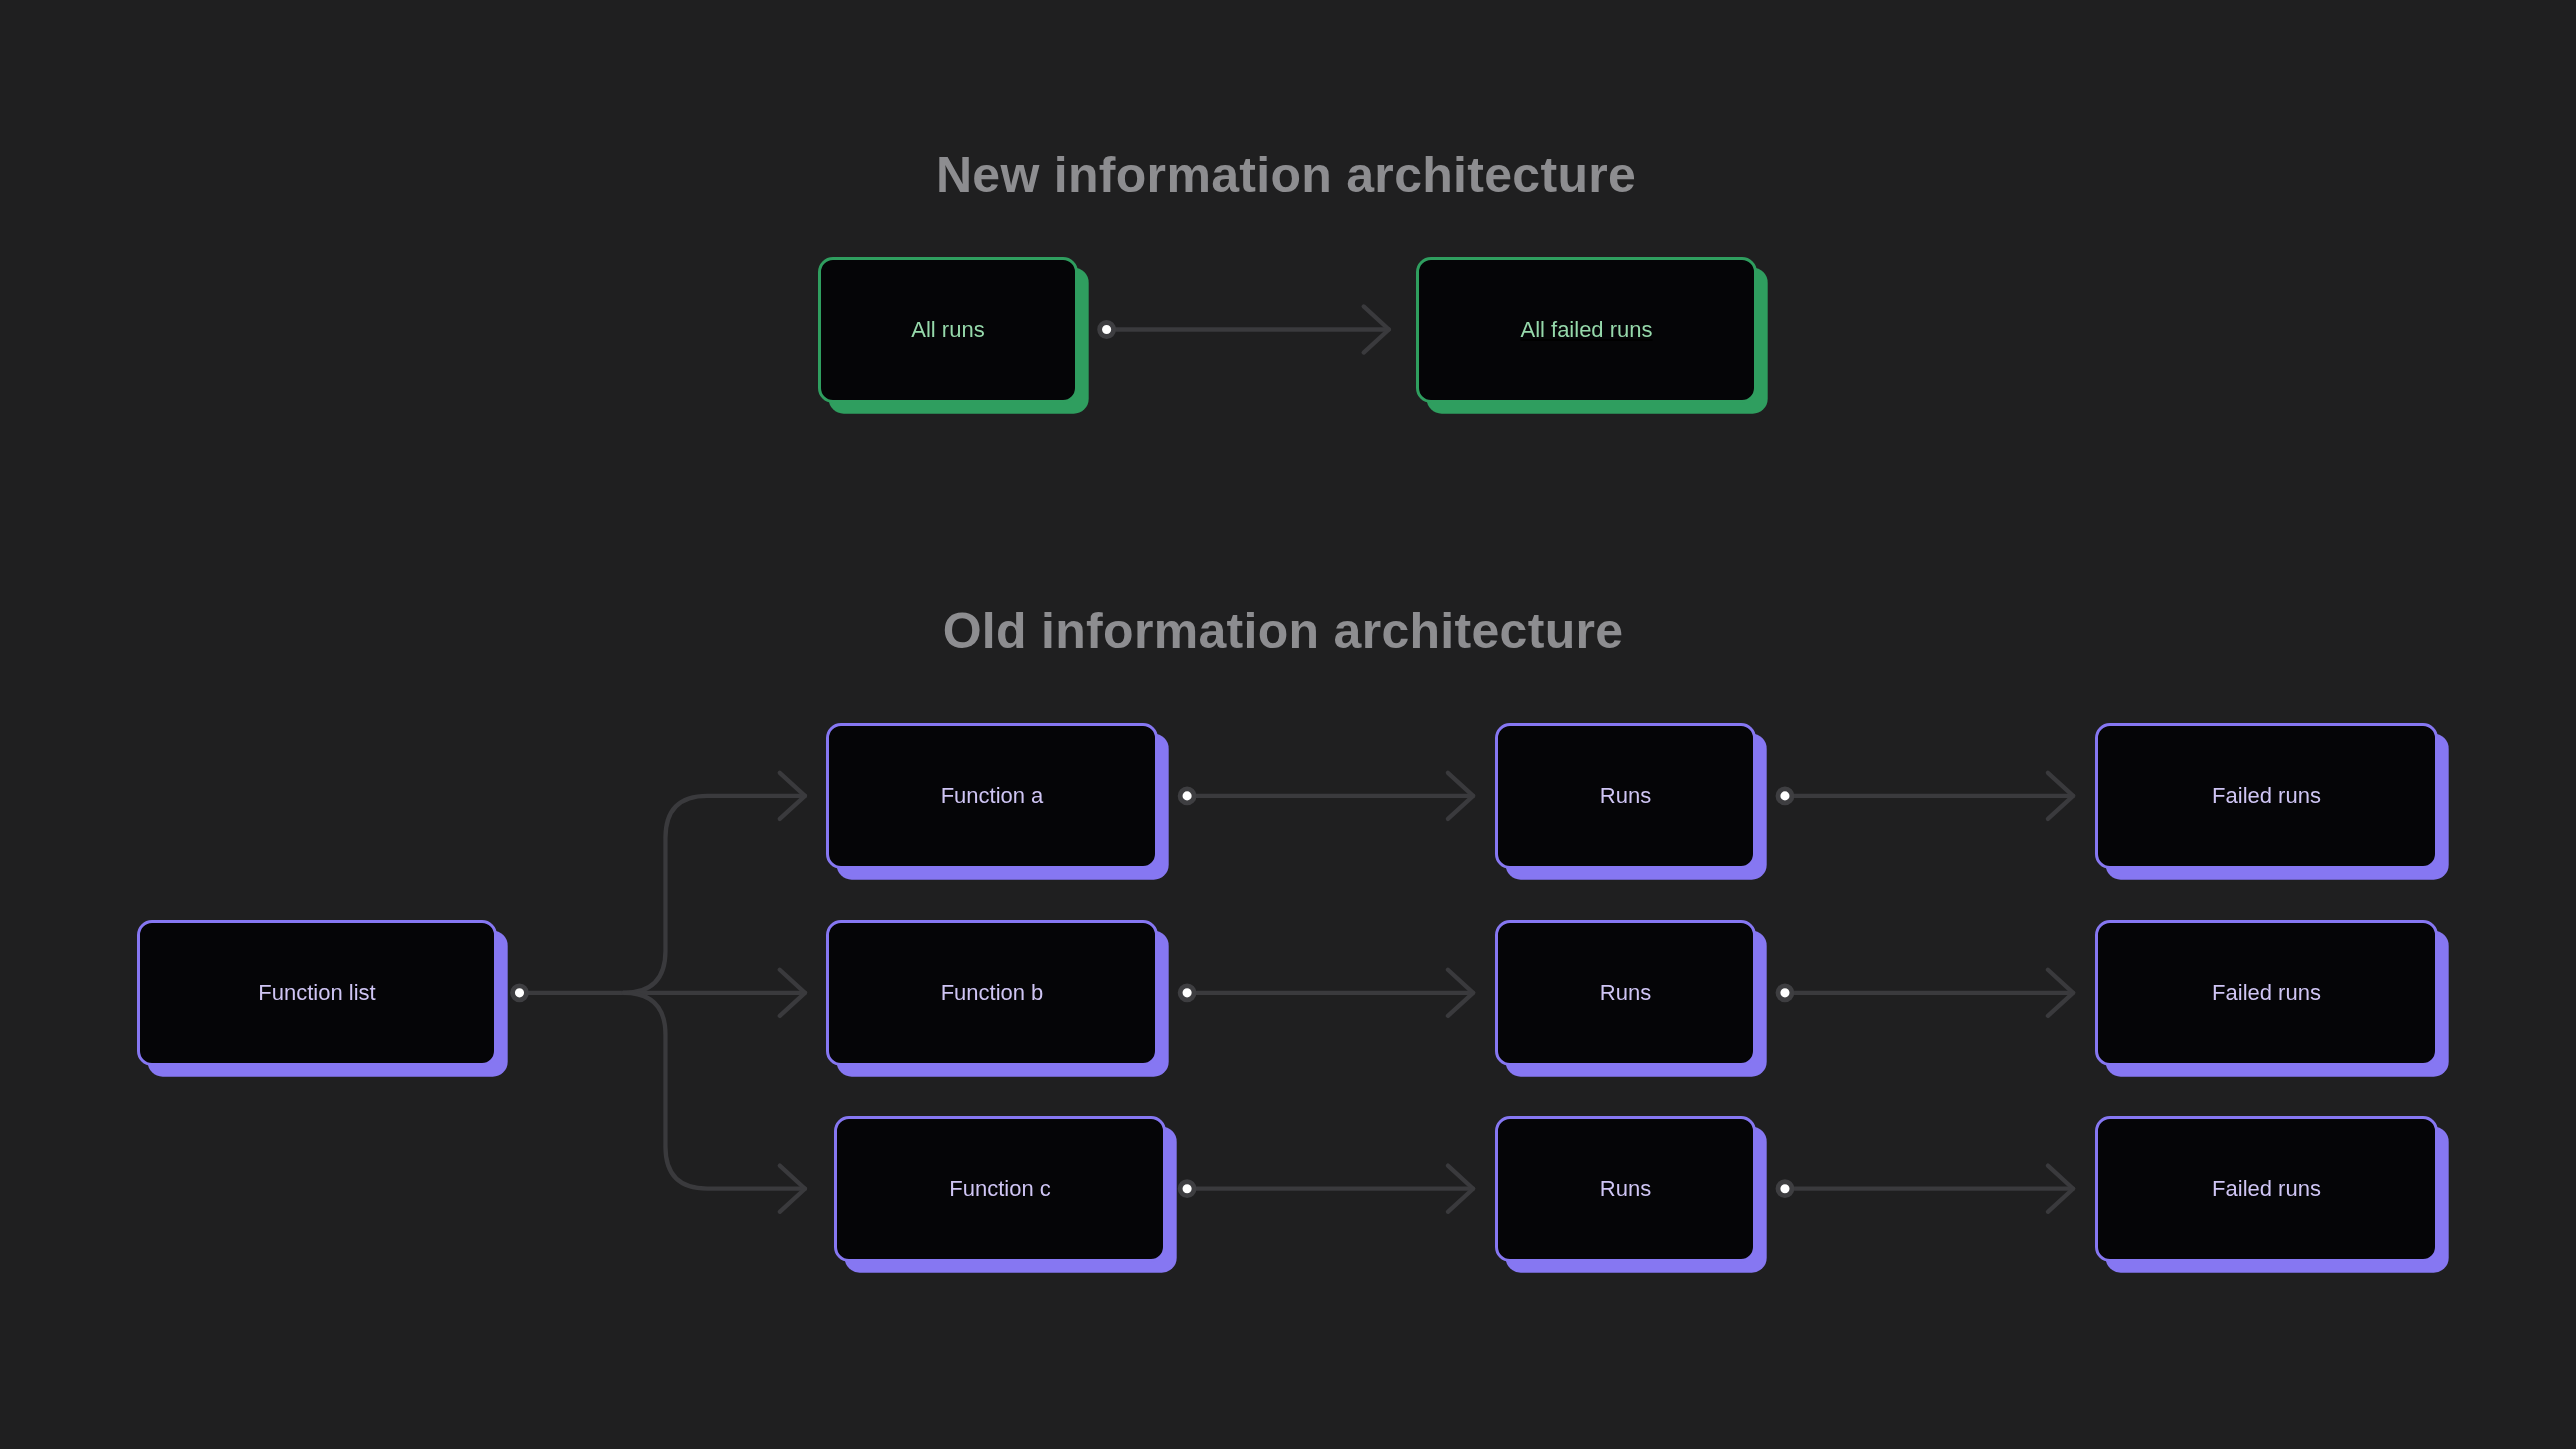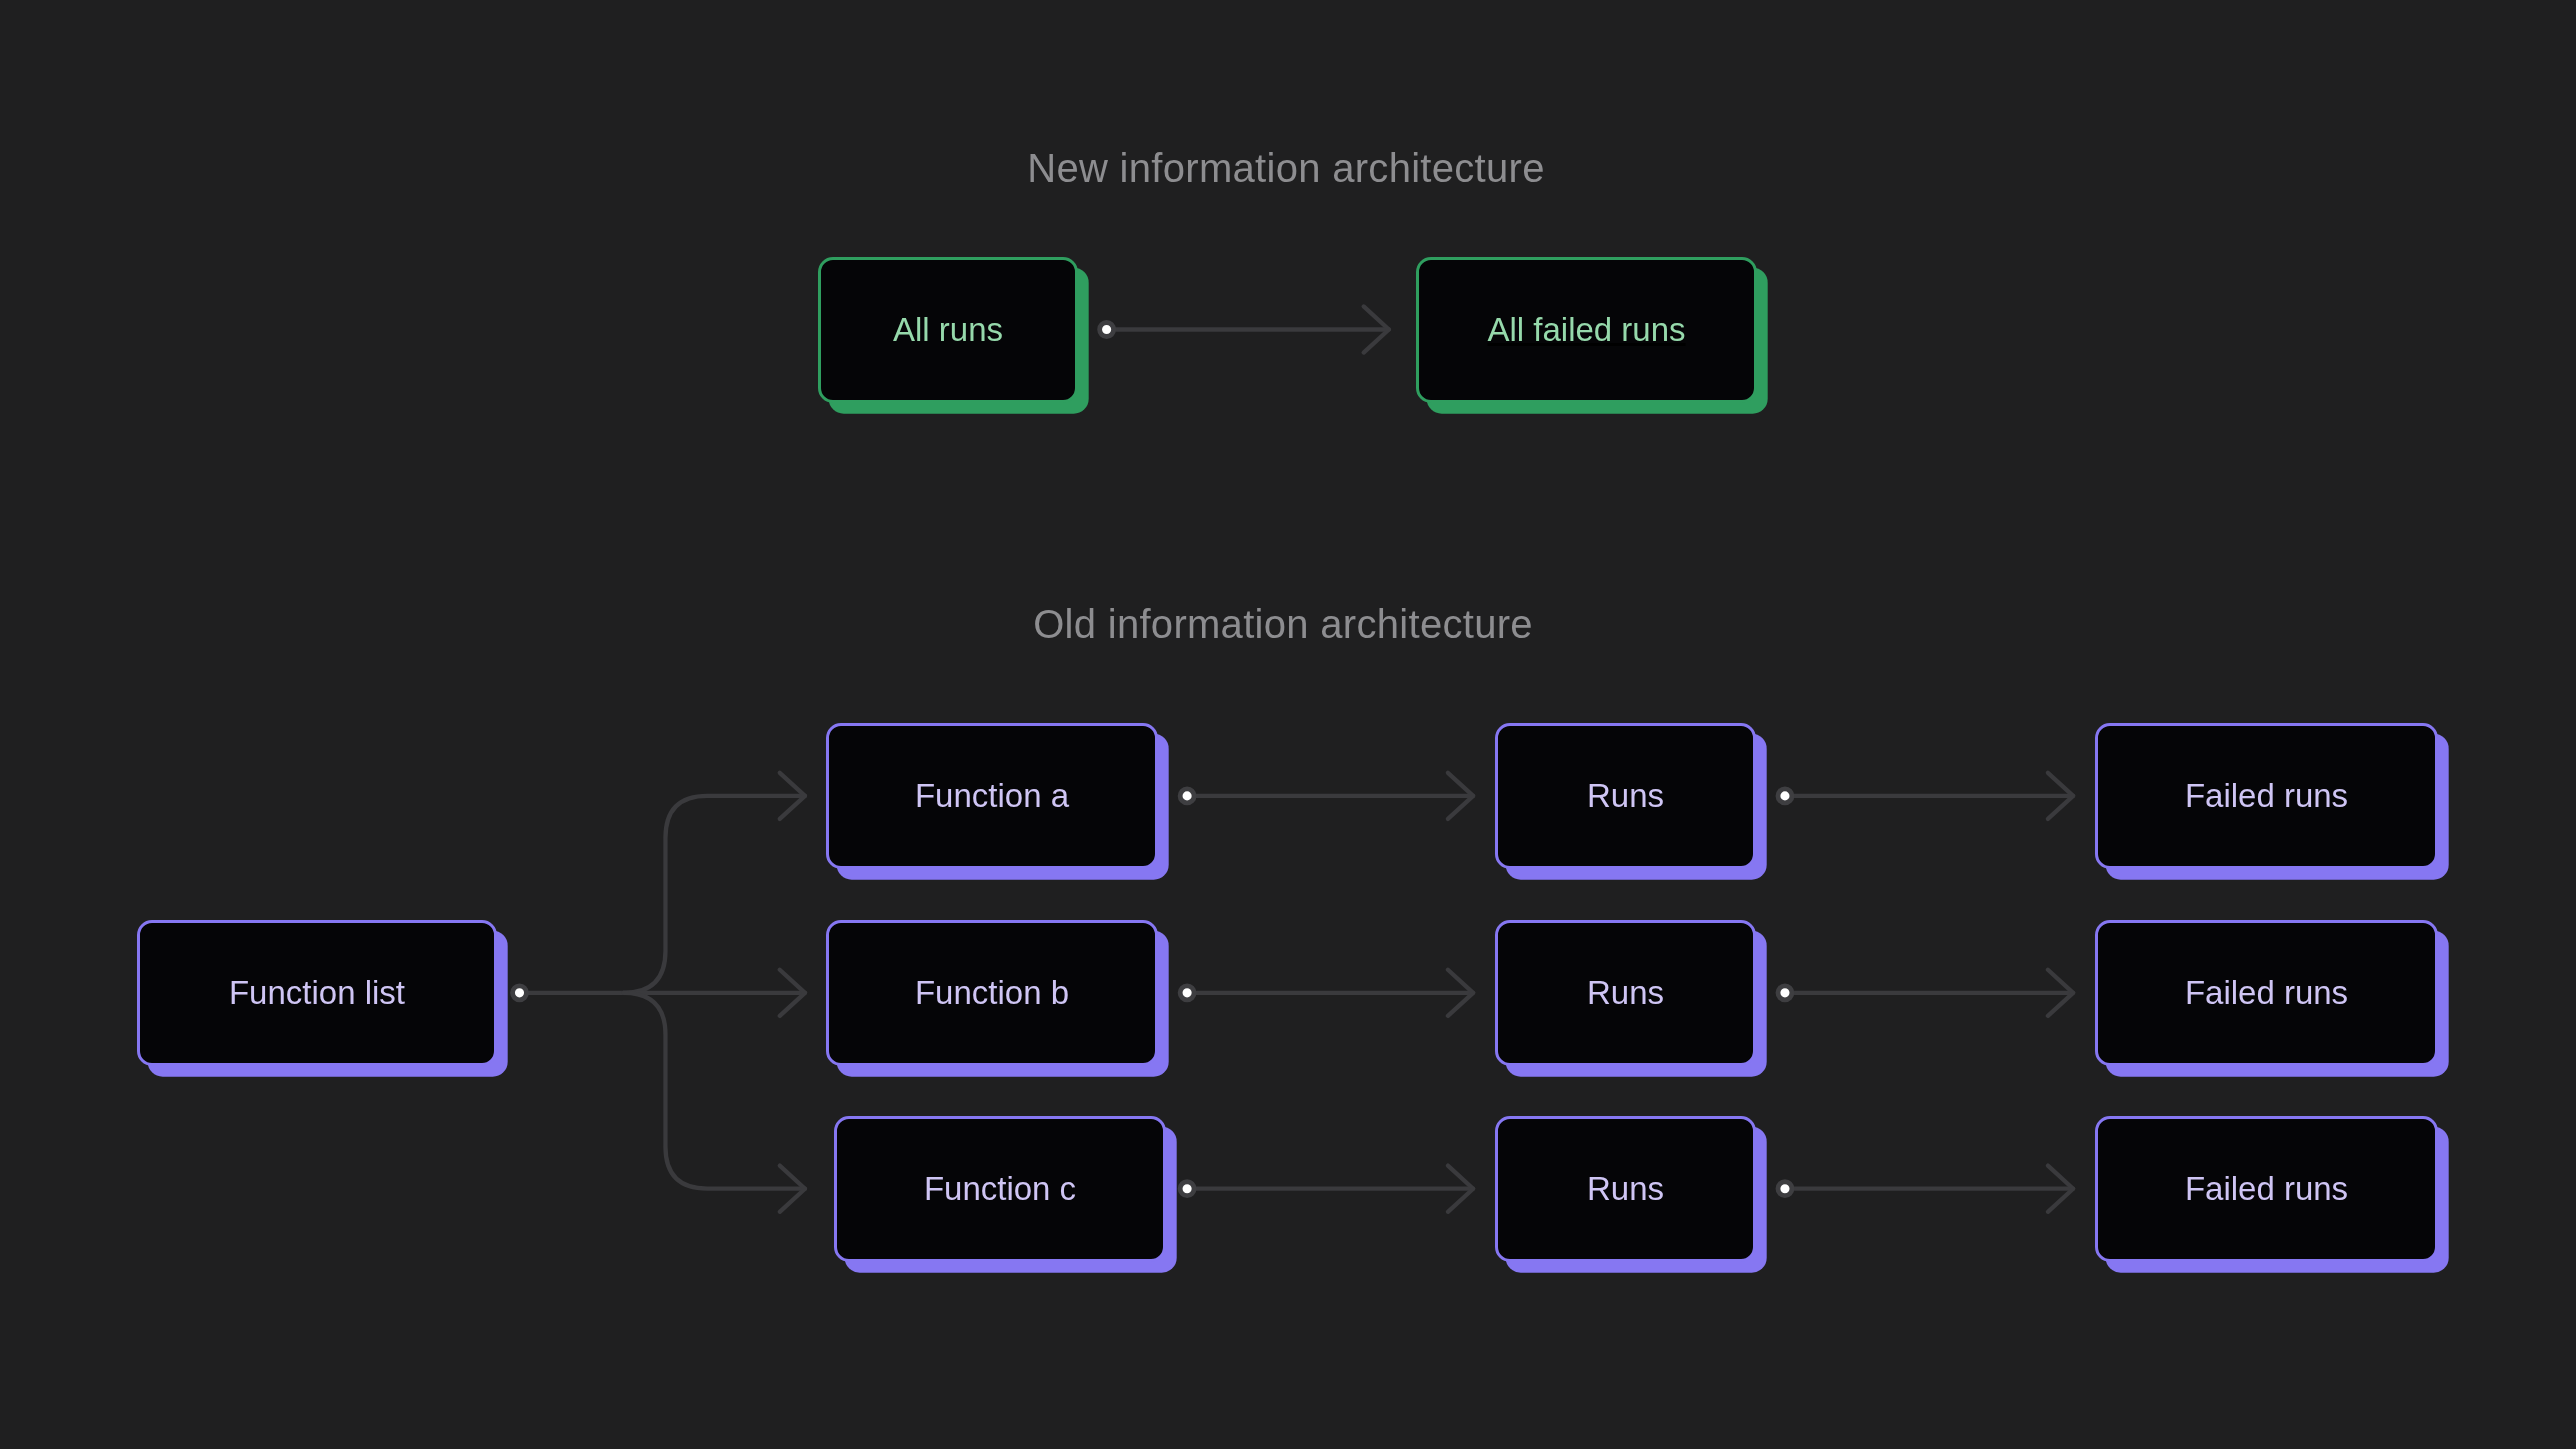--- a/index.html
+++ b/index.html
@@ -18,22 +18,22 @@
   html,body { width:2576px; height:1449px; }
   body {
     position:relative;
     background:var(--background);
     font-family:"Liberation Sans", sans-serif;
     overflow:hidden;
   }
   .section-title {
     position:absolute;
     transform:translateX(-50%);
-    font-size:40px;
-    font-weight:400;
+    font-size:50px;
+    font-weight:700;
     letter-spacing:0.3px;
     color:var(--title);
     white-space:nowrap;
   }
   .connector-layer {
     position:absolute;
     left:0; top:0;
     width:2576px; height:1449px;
   }
   .edge-line {
@@ -51,21 +51,21 @@
   .node {
     position:absolute;
     background:var(--box-fill);
     border:3.2px solid;
     border-radius:15px;
     display:flex;
     align-items:center;
     justify-content:center;
   }
   .node-label {
-    font-size:33px;
+    font-size:22px;
     font-weight:400;
     white-space:nowrap;
   }
   .node.green {
     border-color:var(--green);
     box-shadow:10.7px 10.7px 0 0 var(--green);
   }
   .node.green .node-label { color:var(--green-text); }
   .node.purple {
     border-color:var(--purple);

